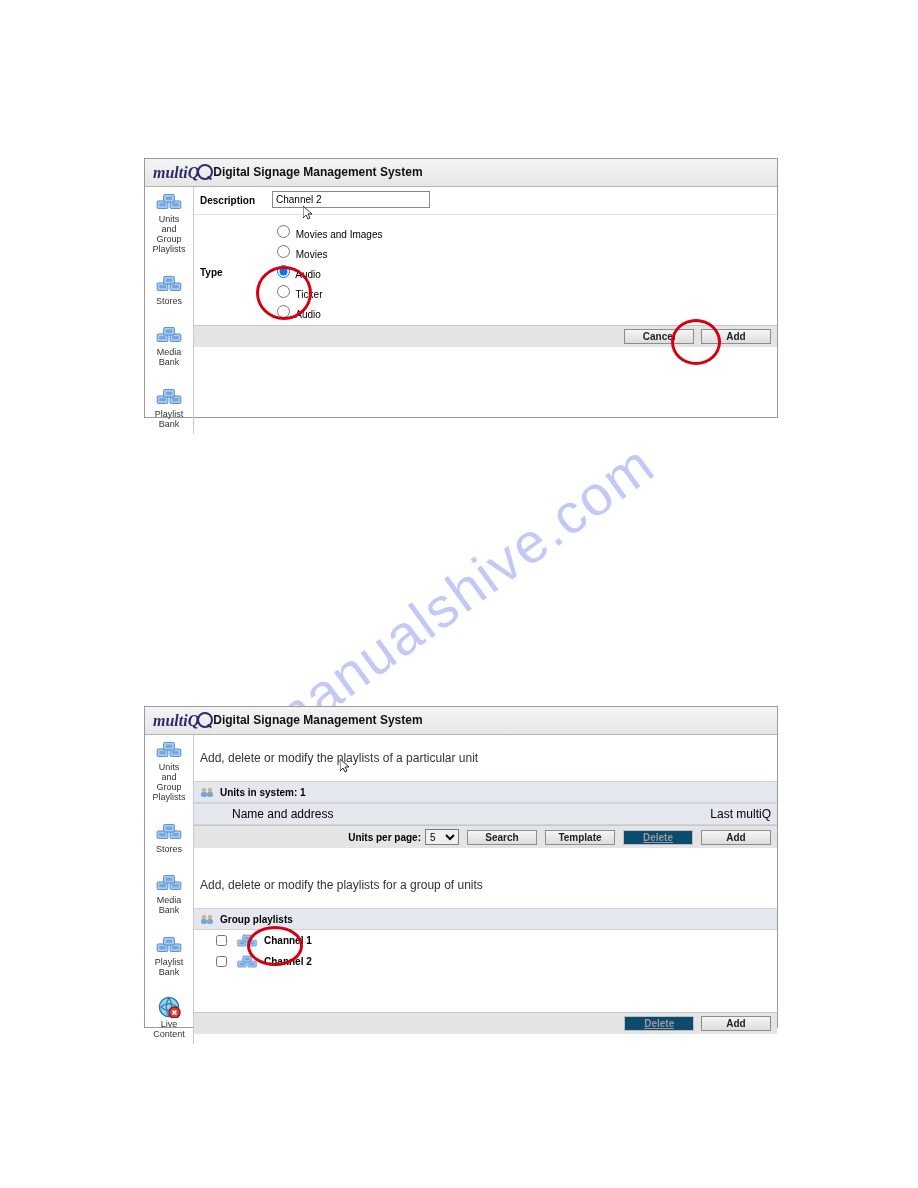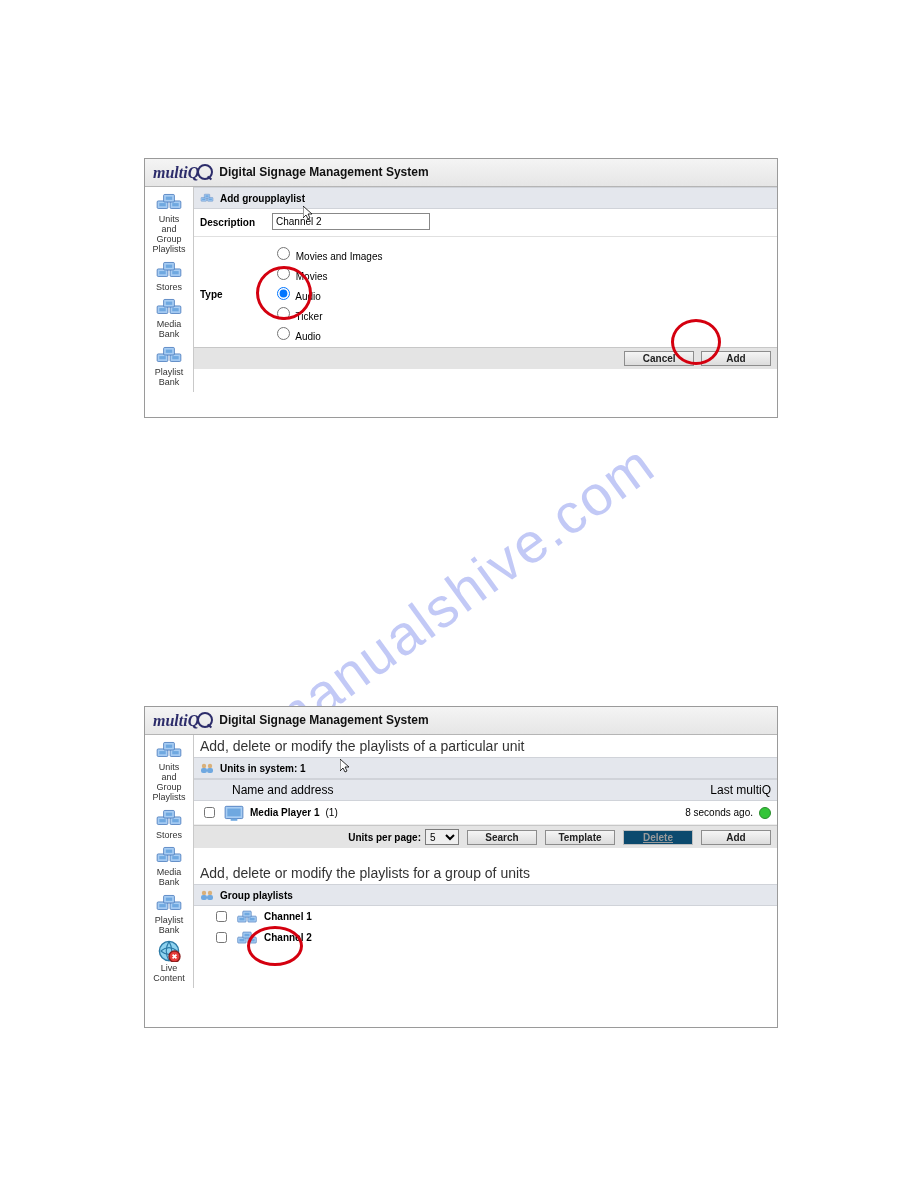--- a/index.html
+++ b/index.html
@@ -21,21 +21,20 @@
     background: #fff;
   }
   .panel1 { left: 144px; top: 158px; width: 632px; height: 258px; }
   .panel2 { left: 144px; top: 706px; width: 632px; height: 320px; }
   .header {
     background: linear-gradient(#f4f4f4,#e6e6e6);
     border-bottom: 1px solid #b5b5b5;
     padding: 3px 8px 4px 8px;
     display: flex;
     align-items: center;
-    gap: 6px;
   }
   .logo {
     font-family: "Times New Roman", serif;
     font-style: italic;
     font-weight: bold;
     font-size: 16px;
     color: #2c2c6a;
   }
   .logo-q {
     display:inline-block;
@@ -53,21 +52,21 @@
     transform:rotate(40deg);
   }
   .headtitle { font-weight:bold; font-size:12px; color:#111; }
   .body { display:flex; }
   .sidebar {
     width:48px;
     border-right:1px solid #c9c9c9;
     padding:4px 0;
     display:flex;
     flex-direction:column;
-    gap:4px;
+    gap:18px;
     align-items:center;
   }
   .side-item { width:44px; text-align:center; font-size:9px; color:#333; line-height:1.1; cursor:pointer;}
   .side-ico {
     width:28px; height:22px; margin:0 auto 2px auto;
     display:block;
   }
   .main { flex:1; }
   .section-title {
     background:#e4e7ed;
@@ -98,21 +97,21 @@
     font-size:10px;
     font-weight:bold;
     color:#222;
     background:linear-gradient(#f5f5f5,#dcdcdc);
     border:1px solid #8d8d8d;
     margin-left:4px;
     cursor:pointer;
     text-align:center;
   }
   .btn.disabled { color:#9a9a9a; border-color:#bfbfbf; background:#0c4a6e; cursor:default;text-decoration:underline;}
-  .hint { padding:3px 6px; color:#333; font-size:14px;}
+  .hint { padding:16px 6px; color:#333; font-size:12px;}
   .subhead {
     background:#e4e7ed;
     border-top:1px solid #d0d3d9;
     border-bottom:1px solid #d0d3d9;
     padding:3px 6px;
     display:flex; justify-content:space-between; align-items:center;
     font-size:12px;
   }
   .subhead .lh { display:flex; gap:18px; align-items:center;}
   .unit-row {
@@ -234,26 +233,20 @@
         <div class="side-item">
           <svg class="side-ico" viewBox="0 0 26 14">
               <use href="#monitors-icon"></use>
             </svg>
           <span style="white-space:pre-line">Playlist
 Bank</span>
         </div>
       </div>
 
       <div class="main">
-        <div class="section-title">
-          <svg class="tiny-ico" viewBox="0 0 26 14">
-              <use href="#monitors-icon"></use>
-            </svg>
-          <span>Add groupplaylist</span>
-        </div>
 
         <div class="form-row">
           <div class="form-label">Description</div>
           <input class="text-input" value="Channel 2" style="">
         </div>
 
         <div style="border-top:1px solid #e0e0e0;margin:2px 0;"></div>
 
         <div class="form-row">
           <div class="form-label">Type</div>
@@ -337,31 +330,20 @@
         </div>
 
         <div class="subhead">
           <span class="lh">
             <span style="width:14px"></span>
             <span>Name and address</span>
           </span>
           <span>Last multiQ</span>
         </div>
 
-        <div class="unit-row">
-          <input type="checkbox" class="chk" style="">
-          <svg width="20" height="16" viewBox="0 0 18 14">
-              <use href="#monitor-single"></use>
-            </svg>
-          <span class="unit-name">Media Player 1</span>
-          <span>(1)</span>
-          <span style="flex:1"></span>
-          <span>8 seconds ago.</span>
-          <span class="status-dot"></span>
-        </div>
 
         <div class="paging">
           <span>Units per page:</span>
           <select class="sel">
             <option>5</option>
           </select>
           <span class="btn">Search</span>
           <span class="btn">Template</span>
           <span class="btn disabled">Delete</span>
           <span class="btn">Add</span>
@@ -386,20 +368,24 @@
         </div>
         <div class="group-row">
           <input type="checkbox" class="chk" style="">
           <svg width="22" height="14" viewBox="0 0 26 14">
               <use href="#monitors-icon"></use>
             </svg>
           <span class="unit-name">Channel 2</span>
         </div>
 
         <div style="height:40px"></div>
+        <div class="btnbar">
+          <span class="btn disabled">Delete</span>
+          <span class="btn">Add</span>
+        </div>
       </div>
     </div>
 
     <div class="circle-red c-ch2" style="left:102px; top:219px;"></div>
     <svg class="cursor-arrow" style="left:195px; top:52px;" viewBox="0 0 10 14">
         <use href="#cursor"></use>
       </svg>
   </div>
 
 </div>

